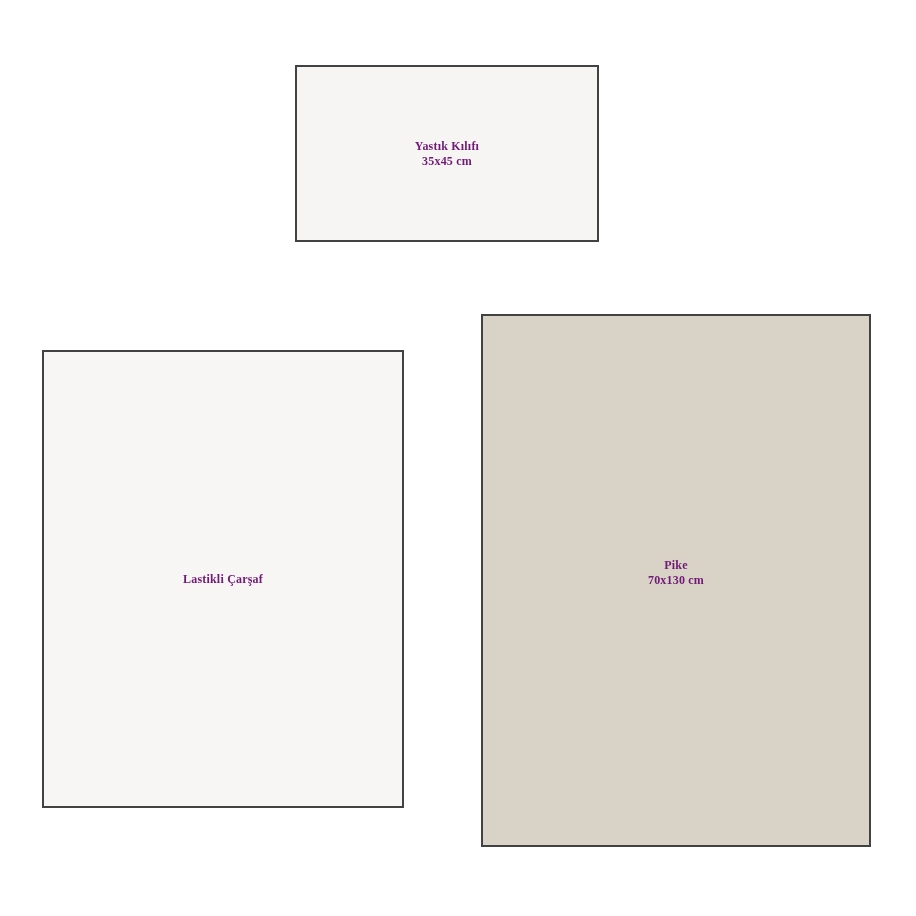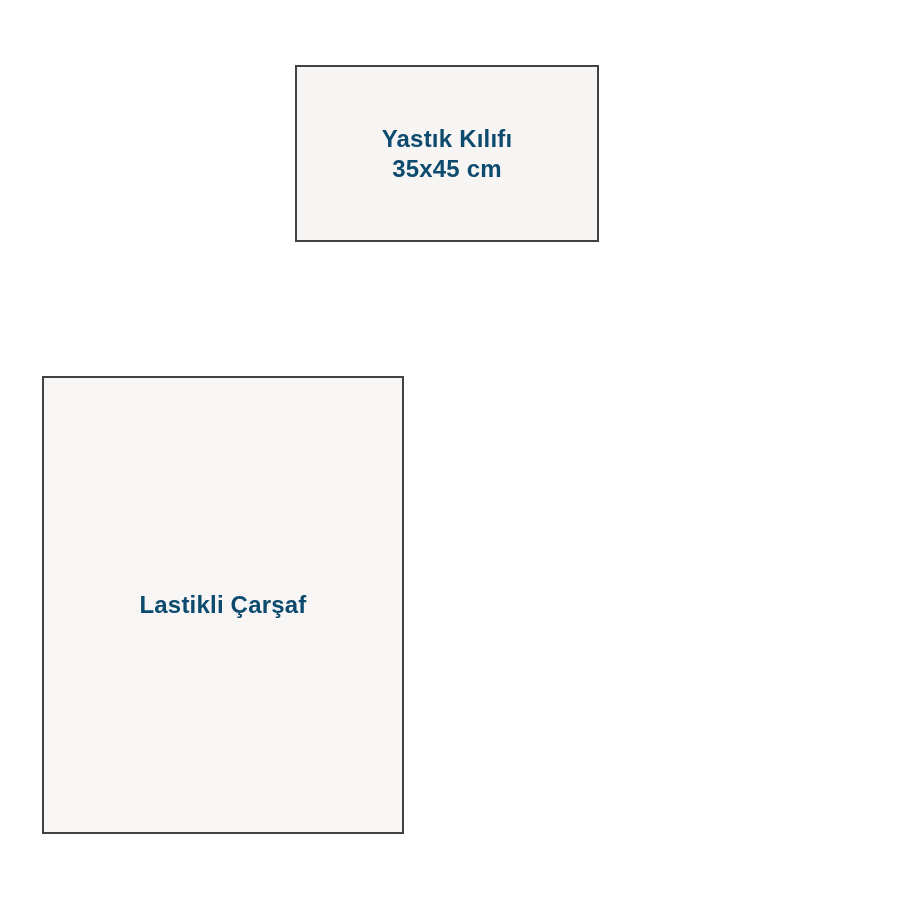--- a/index.html
+++ b/index.html
@@ -26,39 +26,40 @@
   }
   
   .box-yastik {
     left: 295px;
     top: 65px;
     width: 304px;
     height: 177px;
   }
   .box-carsaf {
     left: 42px;
-    top: 376px;
+    top: 350px;
     width: 362px;
     height: 458px;
   }
   .box-pike {
     left: 481px;
     top: 314px;
     width: 390px;
     height: 533px;
   }
   .box-pike .box-label {
     transform: translateY(-8px);
   }
   .box-label {
     font-weight: 700;
-    font-size: 24px;
+    font-size: 12px;
     line-height: 1.25;
     letter-spacing: 0.2px;
-    color: #0c4a6e;
+    color: #701a75;
+    font-family: Liberation Serif, serif;
   }
   .box-label .item-name,
   .box-label .item-size {
     display: block;
     white-space: nowrap;
   }
 </style>
 </head>
 <body>
 
@@ -70,14 +71,20 @@
       <span class="item-size">35x45 cm</span>
     </div>
   </div>
 
   <div class="size-box box-carsaf" style="background-color: rgb(247, 246, 245); border-color: rgb(66, 66, 66);">
     <div class="box-label">
       <span class="item-name">Lastikli Çarşaf</span>
     </div>
   </div>
 
+  <div class="size-box box-pike" style="background-color: rgb(216, 210, 199); border-color: rgb(66, 66, 66);">
+    <div class="box-label">
+      <span class="item-name">Pike</span>
+      <span class="item-size">70x130 cm</span>
+    </div>
+  </div>
 
 </div>
 
 </body></html>

